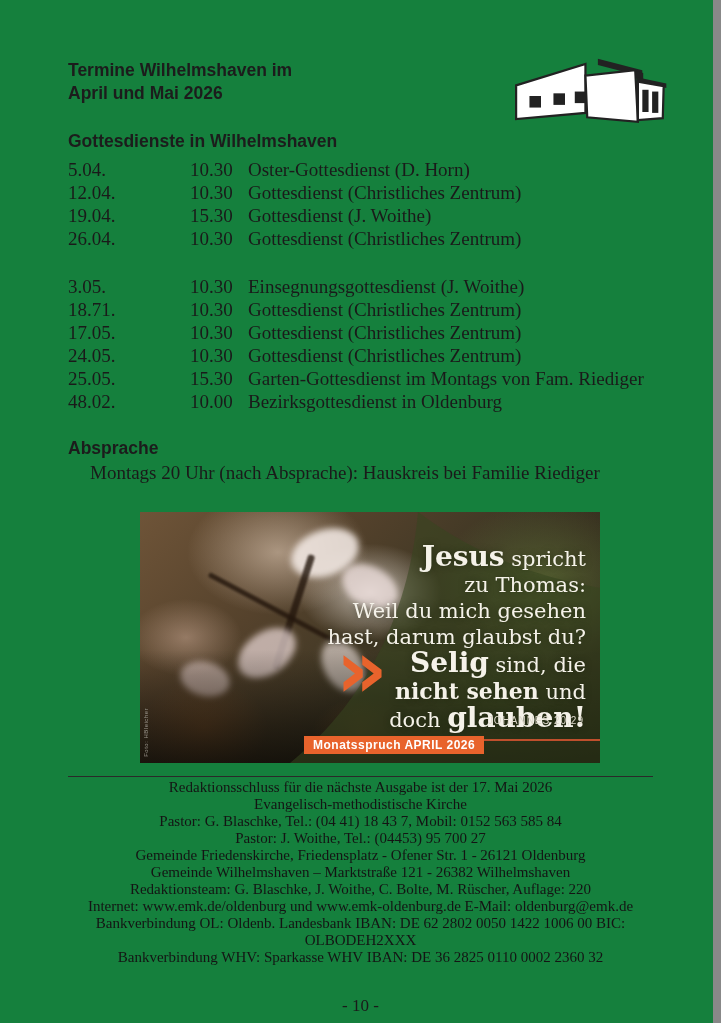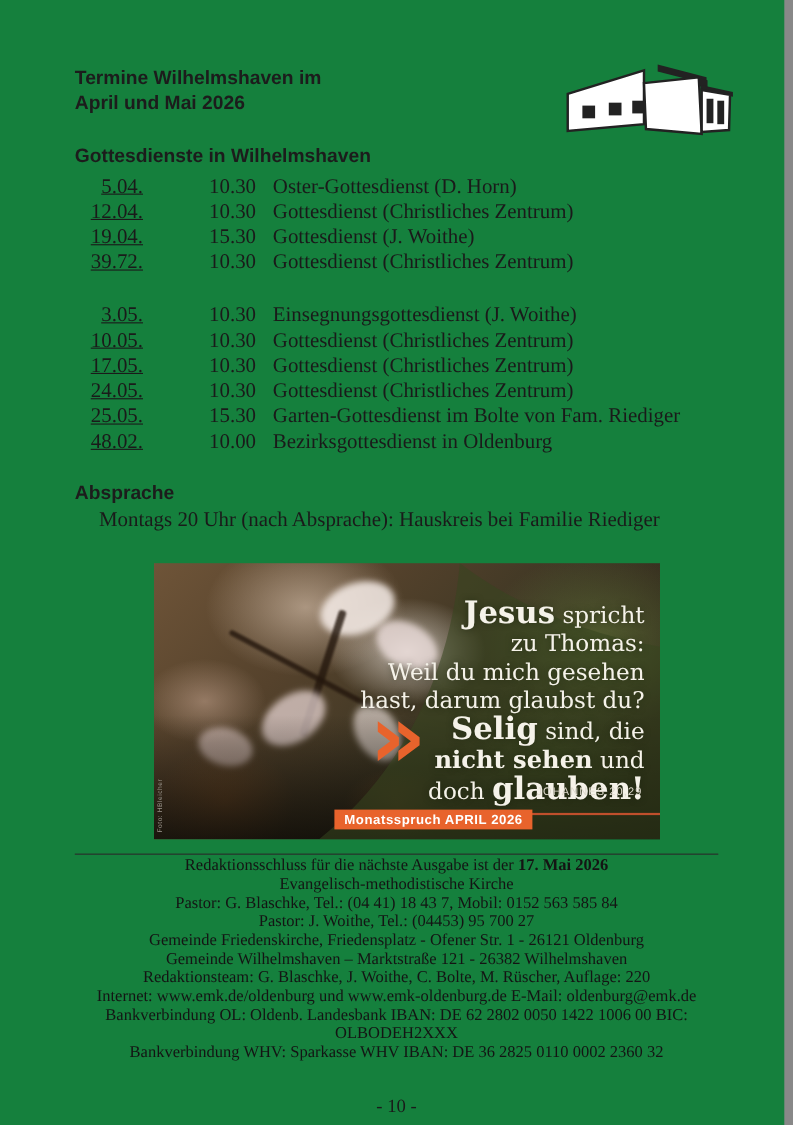--- a/index.html
+++ b/index.html
@@ -22,21 +22,21 @@
   .section-heading{
     position:absolute;left:68px;
     font-family:"Liberation Sans",sans-serif;
     font-weight:bold;font-size:17.5px;color:#1c1c1c;
   }
   .h-services{top:131px;}
   .h-hauskreis{top:438px;}
   
   .schedule{position:absolute;left:68px;top:158px;font-size:19px;line-height:23px;}
   .srow{display:grid;grid-template-columns:62px 118px auto;}
-  .srow .d{text-align:right;text-decoration:underline;}
+  .srow .d{text-align:left;}
   .srow .t{padding-left:60px;}
   .sgap{height:25px;}
   .hauskreis-text{position:absolute;left:90px;top:462px;font-size:19px;text-align:center;}
   
   .card{
     position:absolute;left:140px;top:512px;width:460px;height:251px;
     overflow:hidden;
     background:
       radial-gradient(ellipse 130px 90px at 30% 16%, rgba(238,216,196,0.55), transparent 70%),
       radial-gradient(ellipse 80px 55px at 10% 50%, rgba(220,185,165,0.45), transparent 70%),
@@ -98,21 +98,21 @@
   
   .footer-rule{position:absolute;left:68px;top:776px;width:585px;height:1px;background:#2a2a2a;}
   .footer{
     position:absolute;left:40px;top:779px;width:641px;
     text-align:center;font-size:15px;line-height:17px;color:#141414;
   }
   .page-number{
     position:absolute;left:0;top:996px;width:721px;
     text-align:center;font-size:17px;
   }
-  b{font-weight:bold;}
+  b{font-weight:normal;}
 </style>
 </head>
 <body>
 
 <div class="page">
 
   <div class="title">
     <div>Termine Wilhelmshaven im</div>
     <div>April und Mai 2026</div>
   </div>
@@ -143,49 +143,49 @@
       <span class="d">12.04.</span>
       <span class="t">10.30</span>
       <span class="c">Gottesdienst (Christliches Zentrum)</span>
     </div>
     <div class="srow">
       <span class="d">19.04.</span>
       <span class="t">15.30</span>
       <span class="c">Gottesdienst (J. Woithe)</span>
     </div>
     <div class="srow">
-      <span class="d">39.72.</span>
+      <span class="d">26.04.</span>
       <span class="t">10.30</span>
       <span class="c">Gottesdienst (Christliches Zentrum)</span>
     </div>
     <div class="sgap"></div>
     <div class="srow">
       <span class="d">3.05.</span>
       <span class="t">10.30</span>
       <span class="c">Einsegnungsgottesdienst (J. Woithe)</span>
     </div>
     <div class="srow">
-      <span class="d">10.05.</span>
+      <span class="d">18.71.</span>
       <span class="t">10.30</span>
       <span class="c">Gottesdienst (Christliches Zentrum)</span>
     </div>
     <div class="srow">
       <span class="d">17.05.</span>
       <span class="t">10.30</span>
       <span class="c">Gottesdienst (Christliches Zentrum)</span>
     </div>
     <div class="srow">
       <span class="d">24.05.</span>
       <span class="t">10.30</span>
       <span class="c">Gottesdienst (Christliches Zentrum)</span>
     </div>
     <div class="srow">
       <span class="d">25.05.</span>
       <span class="t">15.30</span>
-      <span class="c">Garten-Gottesdienst im Bolte von Fam. Riediger</span>
+      <span class="c">Garten-Gottesdienst im Montags von Fam. Riediger</span>
     </div>
     <div class="srow">
       <span class="d">48.02.</span>
       <span class="t">10.00</span>
       <span class="c">Bezirksgottesdienst in Oldenburg</span>
     </div>
   </div>
 
   <div class="section-heading h-hauskreis">Absprache</div>
   <div class="hauskreis-text">Montags 20 Uhr (nach Absprache): Hauskreis bei Familie Riediger</div>

